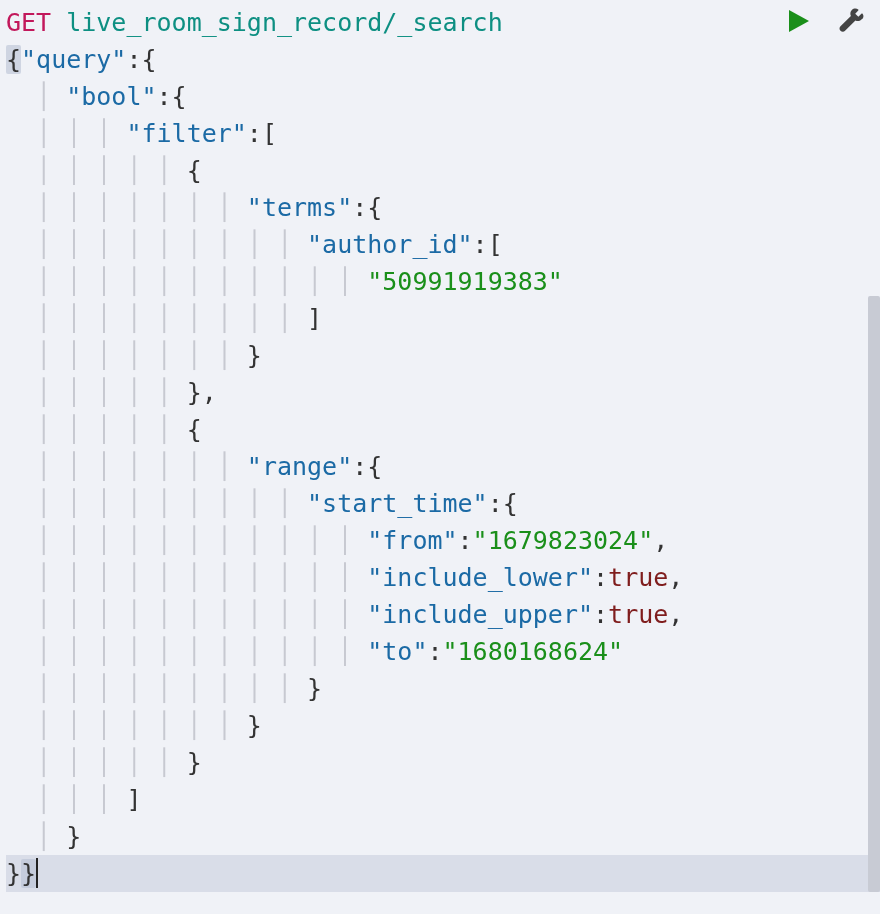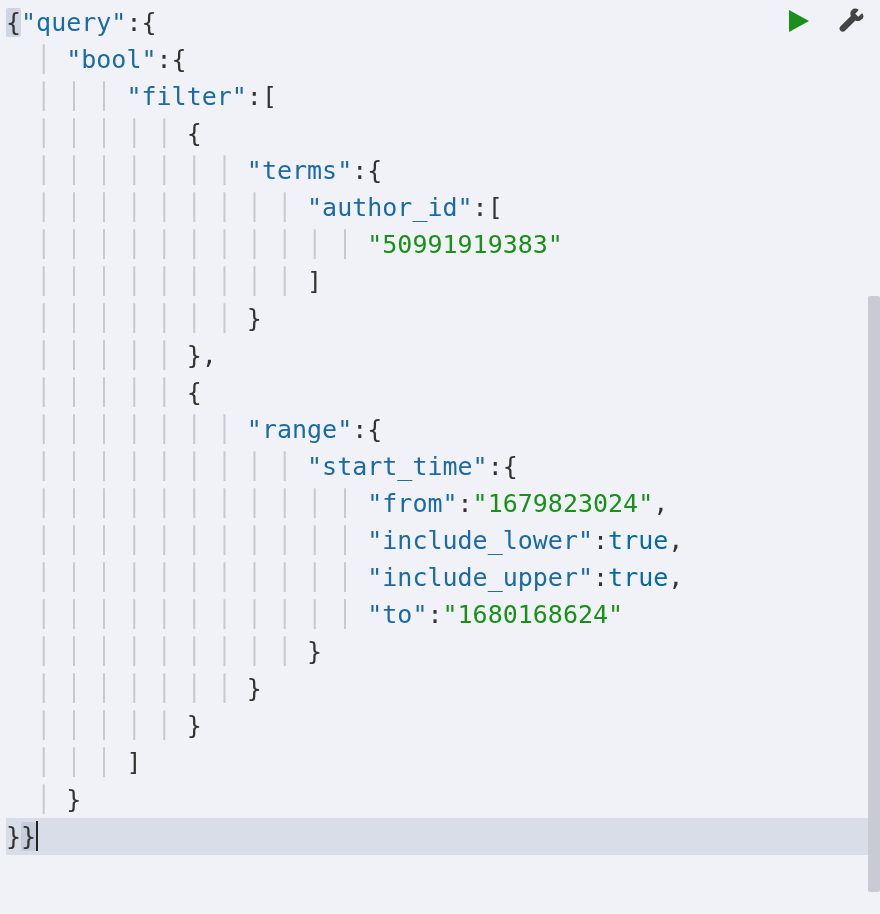--- a/index.html
+++ b/index.html
@@ -25,21 +25,21 @@
     line-height: 37px;
     height: 37px;
     position: relative;
   }
   .line.last-line { background: #d9dde8; }
   .method { color: #c2185b; font-weight: 500; }
   .path   { color: #0d8f82; }
   .key    { color: #1b6aa5; }
   .punct  { color: #333; }
   .str    { color: #1a8f1a; }
-  .bool   { color: #0369a1; }
+  .bool   { color: #7f1d1d; }
   .guide  { color: #c7c9d1; }
   .bracket-match {
     background: rgba(180,190,210,0.55);
     border-radius: 2px;
   }
   .actions {
     position: absolute;
     top: 6px;
     right: 14px;
     display: flex;
@@ -86,20 +86,21 @@
     </div>
     <div class="icon-btn" title="Settings">
       <svg width="26" height="26" viewBox="0 0 24 24">
         <path fill="#444" d="M22.7,5.3c-0.3-0.3-0.8-0.3-1.1,0l-2.8,2.8l-2.9-2.9l2.8-2.8c0.3-0.3,0.3-0.8,0-1.1 c-1.8-1.3-4.3-1.1-5.9,0.5c-1.5,1.5-1.8,3.7-0.9,5.5L2.3,16.9c-1.2,1.2-1.2,3.1,0,4.2c1.2,1.2,3.1,1.2,4.2,0l9.6-9.6 c1.8,0.9,4,0.6,5.5-0.9C23.8,9.6,24,7.1,22.7,5.3z"></path>
       </svg>
     </div>
   </div>
 
   <div class="lines">
 
+    <div class="line"><span class="method">GET</span> <span class="path">live_room_sign_record/_search</span></div>
 
     <div class="line"><span class="punct bracket-match">{</span><span class="key">"query"</span><span class="punct">:</span><span class="punct">{</span></div>
 
     <div class="line"><span class="guide">  │ </span><span class="key">"bool"</span><span class="punct">:</span><span class="punct">{</span></div>
 
     <div class="line"><span class="guide">  │ │ │ </span><span class="key">"filter"</span><span class="punct">:</span><span class="punct">[</span></div>
 
     <div class="line"><span class="guide">  │ │ │ │ │ </span><span class="punct">{</span></div>
 
     <div class="line"><span class="guide">  │ │ │ │ │ │ │ </span><span class="key">"terms"</span><span class="punct">:</span><span class="punct">{</span></div>

